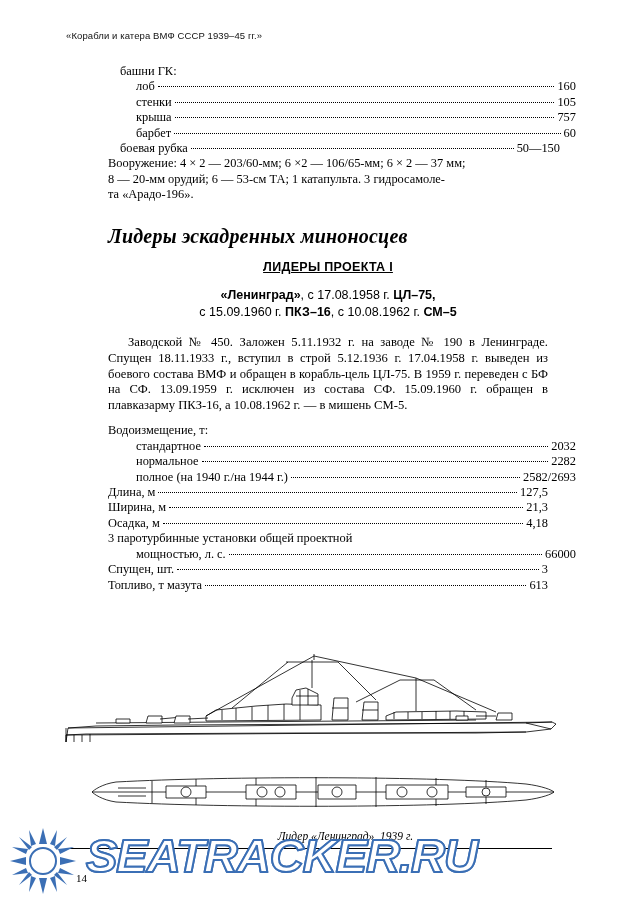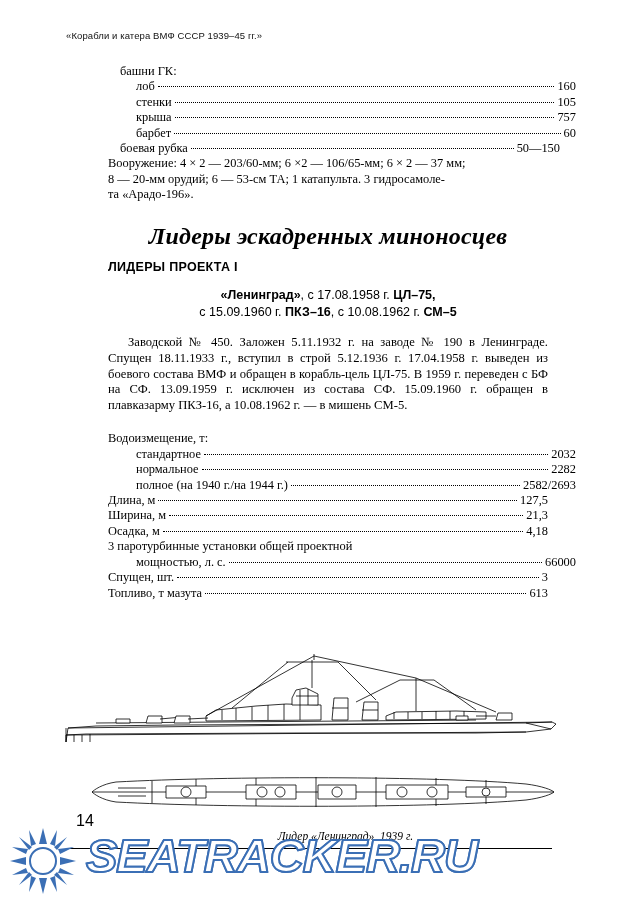--- a/index.html
+++ b/index.html
@@ -61,62 +61,62 @@
   .ind3 { padding-left: 12px; }
   .plain { white-space: pre-wrap; }
   .para {
     margin-top: 2px;
     text-align: justify;
     text-indent: 20px;
     font-size: 12.6px;
     line-height: 15.6px;
   }
   .sec-title {
-    text-align: center;
     font-family: "Liberation Serif", serif;
     font-style: italic;
     font-weight: bold;
-    font-size: 24px;
+    font-size: 20px;
     margin-top: 26px;
     margin-bottom: 6px;
     letter-spacing: 0.2px;
   }
   .sub-title {
-    text-align: left;
+    text-align: center;
     font-family: "Liberation Sans", sans-serif;
     font-weight: bold;
     font-size: 12.5px;
     letter-spacing: 0.3px;
     margin-top: 16px;
+    text-decoration: underline;
   }
   .ship-title {
     text-align: center;
     font-family: "Liberation Sans", sans-serif;
     font-size: 12.5px;
     margin-top: 12px;
     line-height: 17px;
   }
   .ship-title b { font-weight: bold; }
-  .spec-head { margin-top: 18px; }
+  .spec-head { margin-top: 10px; }
   .caption {
     position: absolute;
     left: 0;
     width: 619px;
     text-align: center;
     font-family: "Liberation Serif", serif;
     font-style: italic;
     font-size: 11.5px;
     margin-left: 36px;
   }
   .page-num {
     position: absolute;
     left: 76px;
-    top: 812px;
-    font-family: Liberation Sans, sans-serif;
-    font-size: 16px;
+    top: 872px;
+    font-family: Liberation Serif, serif;
+    font-size: 11px;
   }
   .rule-bottom {
     position: absolute;
     left: 66px;
     top: 848px;
     width: 486px;
     height: 0;
     border-top: 1px solid #000;
   }
   

